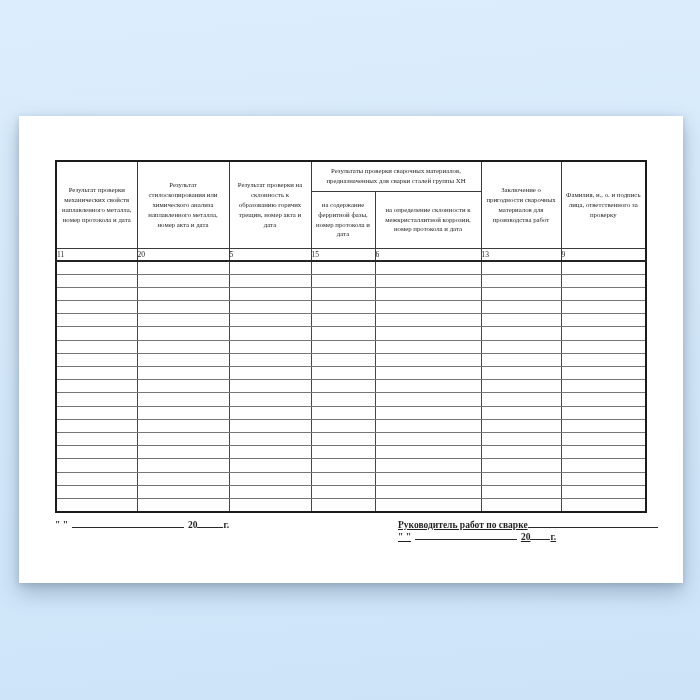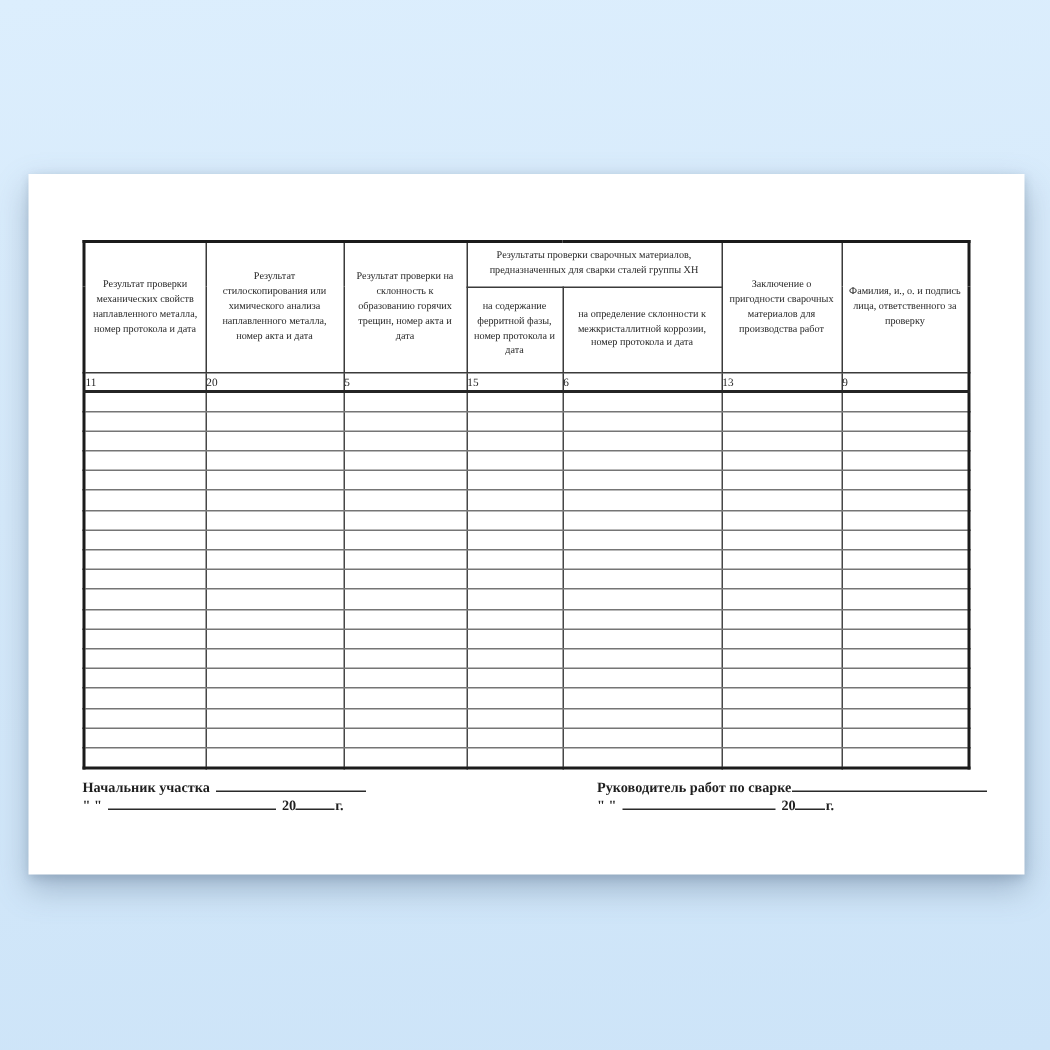--- a/index.html
+++ b/index.html
@@ -69,21 +69,21 @@
     position: absolute;
     left: 36px;
     top: 402px;
     width: 590px;
     font-size: 9.5px;
     font-weight: bold;
     color: #1f1f1f;
   }
   .sig-block { position: absolute; top: 0; white-space: nowrap; }
   .sig-block.left  { left: 0; }
-  .sig-block.right { left: 343px; }
+  .sig-block.right { left: 343px; text-decoration: underline; }
   .sig-row { height: 12px; line-height: 12px; }
   .uline {
     display: inline-block;
     border-bottom: 1px solid #2a2a2a;
     height: 9px;
     vertical-align: baseline;
   }
   .u100 { width: 100px; }
   .u112 { width: 112px; }
   .u26  { width: 26px; }
@@ -301,23 +301,20 @@
           <td></td>
           <td></td>
           <td></td>
         </tr>
       </tbody>
   </table>
 
   <div class="footer">
     <div class="sig-block left">
       <div class="sig-row">
-        <span>Начальник участка</span><span class="gap"></span><span class="uline u100"></span>
-      </div>
-      <div class="sig-row">
         <span>" "</span><span class="gap"></span><span class="uline u112"></span><span class="gap"></span><span>20</span><span class="uline u26"></span><span>г.</span>
       </div>
     </div>
     <div class="sig-block right">
       <div class="sig-row">
         <span>Руководитель работ по сварке</span><span class="uline u130"></span>
       </div>
       <div class="sig-row">
         <span>" "</span><span class="gap"></span><span class="uline u102"></span><span class="gap"></span><span>20</span><span class="uline u20"></span><span>г.</span>
       </div>

